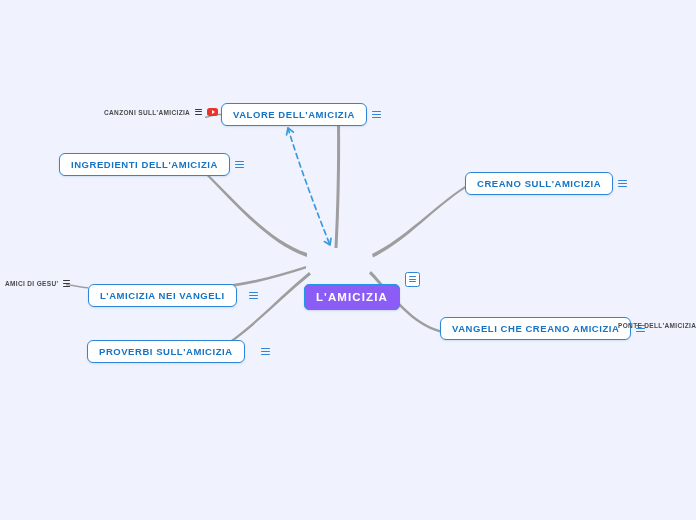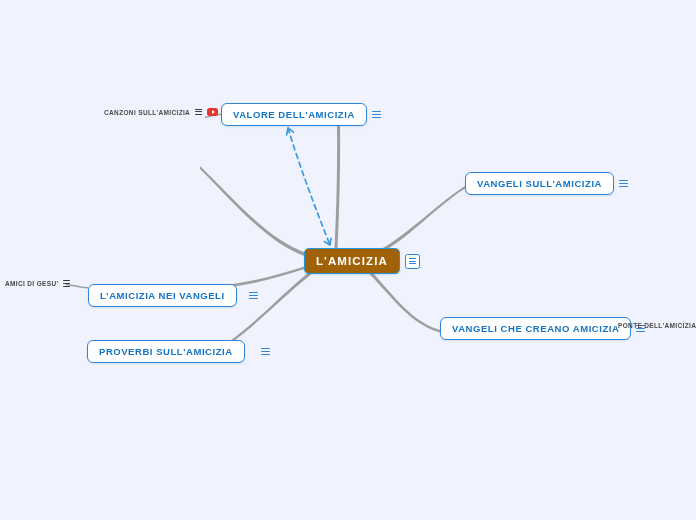--- a/index.html
+++ b/index.html
@@ -48,29 +48,30 @@
     justify-content: center;
     box-sizing: border-box;
     border-radius: 6px;
     padding: 0 11px;
     height: 23px;
     letter-spacing: 0.55px;
   }
 
   
   .box.root {
-    background: #a16207;
+    background: #8b5cf6;
     border: 1px solid #2196e3;
     color: #ffffff;
     font-size: 11.5px;
     font-weight: bold;
     height: 26px;
     border-radius: 5px;
     letter-spacing: 1.1px;
     box-shadow: 0 1px 2px rgba(30,90,160,0.18);
+    margin-top: 36px;
   }
 
   
   .box.branch {
     background: #ffffff;
     border: 1.6px solid #2f86d8;
     color: #1574c4;
     font-size: 9.5px;
     font-weight: bold;
     box-shadow: 0 1px 2px rgba(60,110,170,0.16);
@@ -217,20 +218,28 @@
     <span class="note-icon small">
       <i></i>
         <i></i>
         <i></i>
     </span>
     <span class="video-icon">
         <b></b>
       </span>
   </div>
 
+  <div class="node" style="left:59px; top:153px;">
+    <div class="box branch">INGREDIENTI DELL'AMICIZIA</div>
+    <span class="note-icon">
+      <i></i>
+        <i></i>
+        <i></i>
+    </span>
+  </div>
 
   <div class="node" style="left:88px; top:284px;gap:12px;">
     <div class="box branch">L'AMICIZIA NEI VANGELI</div>
     <span class="note-icon">
       <i></i>
         <i></i>
         <i></i>
     </span>
   </div>
 
@@ -246,21 +255,21 @@
   <div class="node" style="left:87px; top:340px;gap:16px;">
     <div class="box branch">PROVERBI SULL'AMICIZIA</div>
     <span class="note-icon">
       <i></i>
         <i></i>
         <i></i>
     </span>
   </div>
 
   <div class="node" style="left:465px; top:172px;">
-    <div class="box branch">VANGELI SULL'AMICIZIA</div>
+    <div class="box branch">CREANO SULL'AMICIZIA</div>
     <span class="note-icon">
       <i></i>
         <i></i>
         <i></i>
     </span>
   </div>
 
   <div class="node" style="left:440px; top:317px;">
     <div class="box branch">VANGELI CHE CREANO AMICIZIA</div>
     <span class="note-icon">

